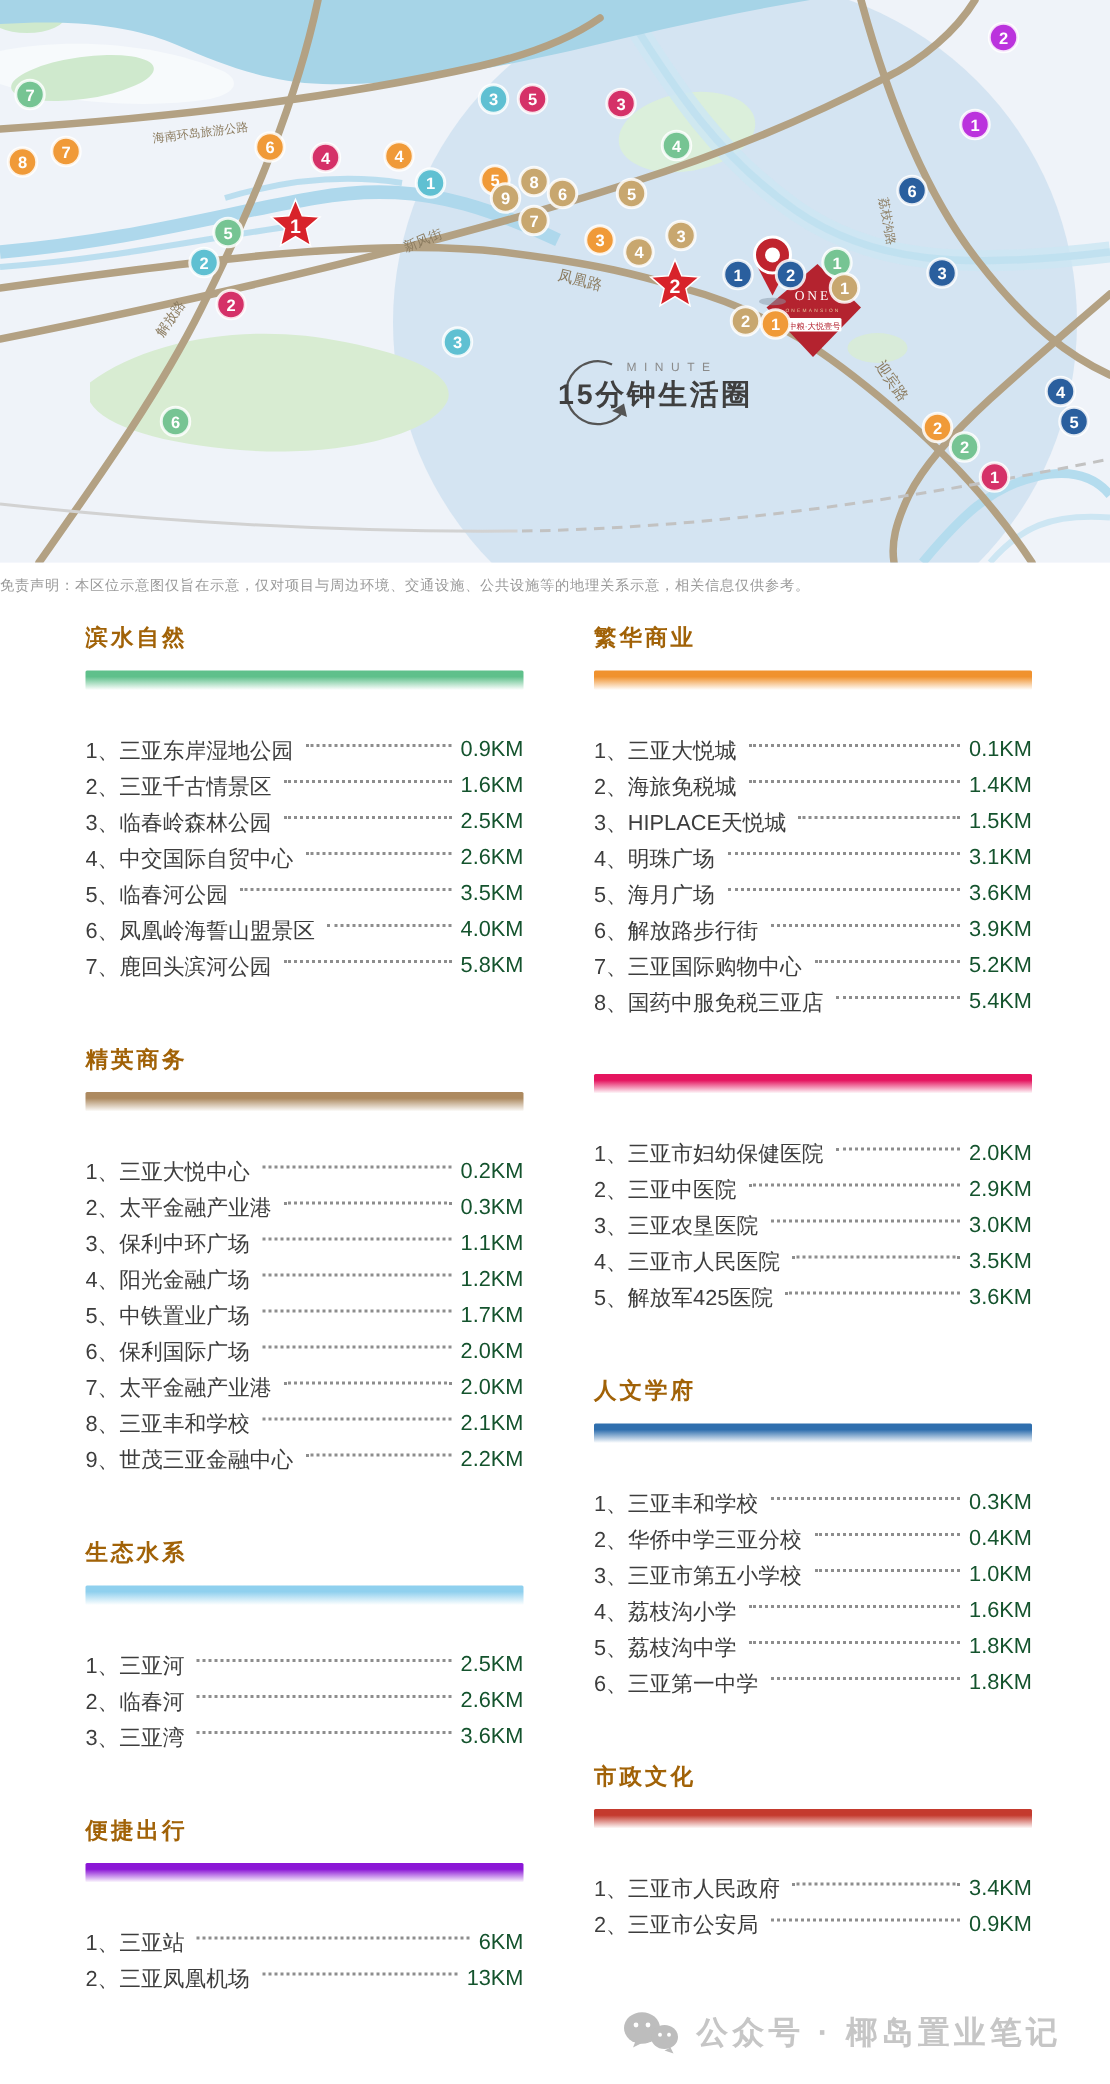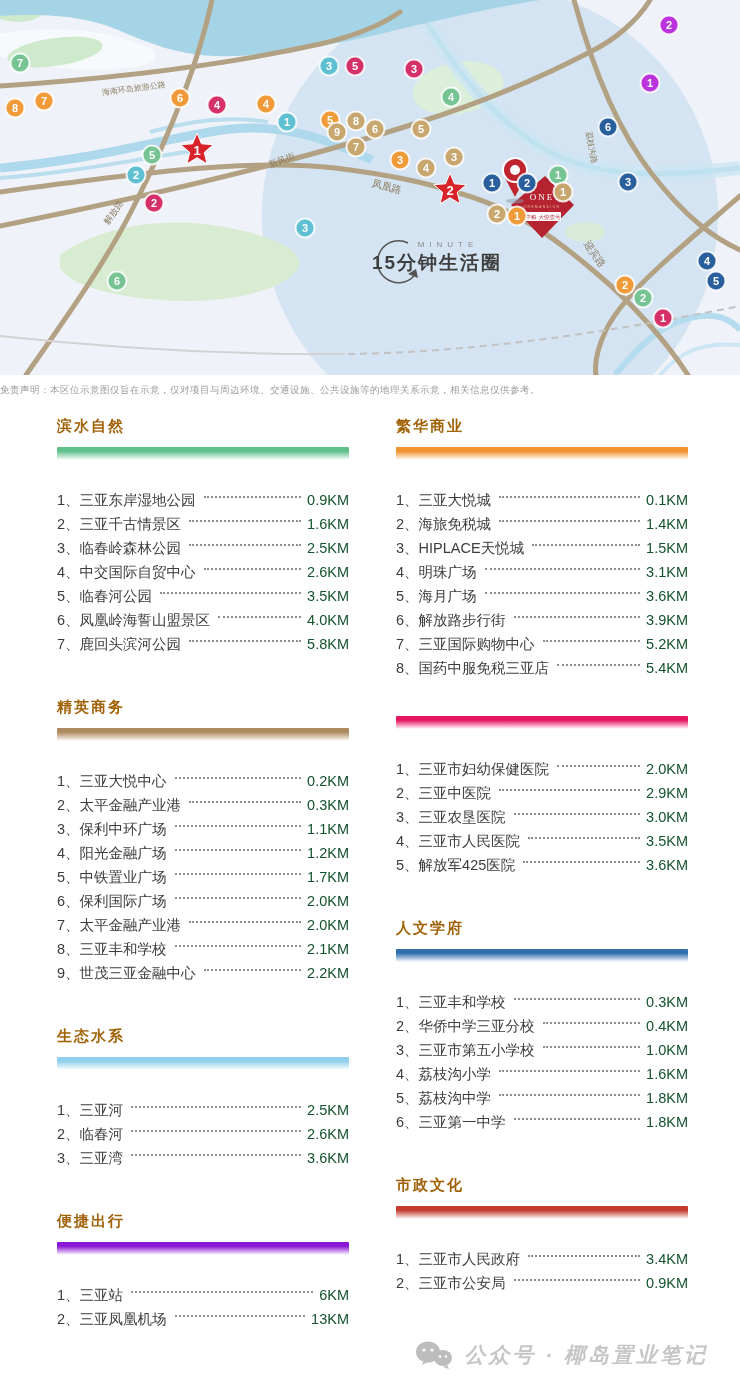--- a/index.html
+++ b/index.html
@@ -22,21 +22,21 @@
   .sec .title{
     font-size:15px;font-weight:700;color:#a16207;letter-spacing:2px;line-height:30px;
   }
   .sec .bar{height:13px;margin-top:6px;border-radius:1px;}
   .sec .items{margin-top:28px;}
   .item{display:flex;align-items:center;height:24px;font-size:14.5px;color:#3d3d3d;}
   .item .no{white-space:nowrap;}
   .item .nm{white-space:nowrap;}
   .item .dots{flex:1 1 auto;border-bottom:2px dotted #8d8d8d;margin:0 6px 6px 8px;min-width:12px;}
   .item .dist{white-space:nowrap;color:#14532d;}
-  #footer{position:absolute;top:1334px;right:0;width:588px;height:55px;font-style:italic;}
+  #footer{position:absolute;top:1334px;right:0;width:588px;height:55px;}
   #wechat-line{
     position:absolute;right:32px;top:6px;display:flex;align-items:center;
     color:#c6c6c6;font-size:21px;letter-spacing:3px;font-weight:600;white-space:nowrap;
   }
   #wechat-line svg{margin-right:10px;}
   #watermark{
     position:absolute;right:2px;top:24px;font-size:20px;font-weight:700;color:#1c1c1c;
     letter-spacing:1px;white-space:nowrap;
     text-shadow:-1px -1px 0 #fff,1px -1px 0 #fff,-1px 1px 0 #fff,1px 1px 0 #fff;
   }

